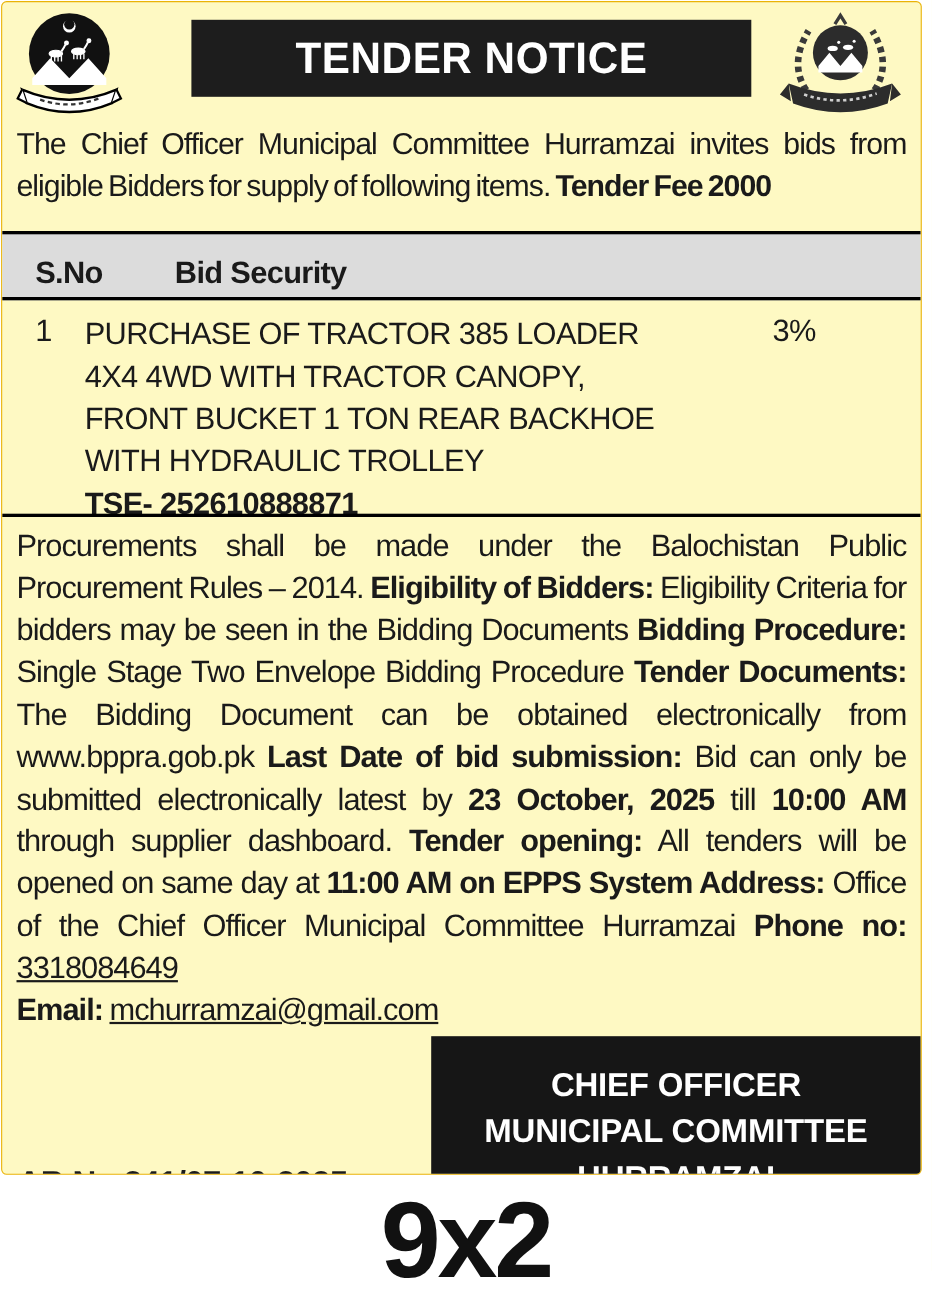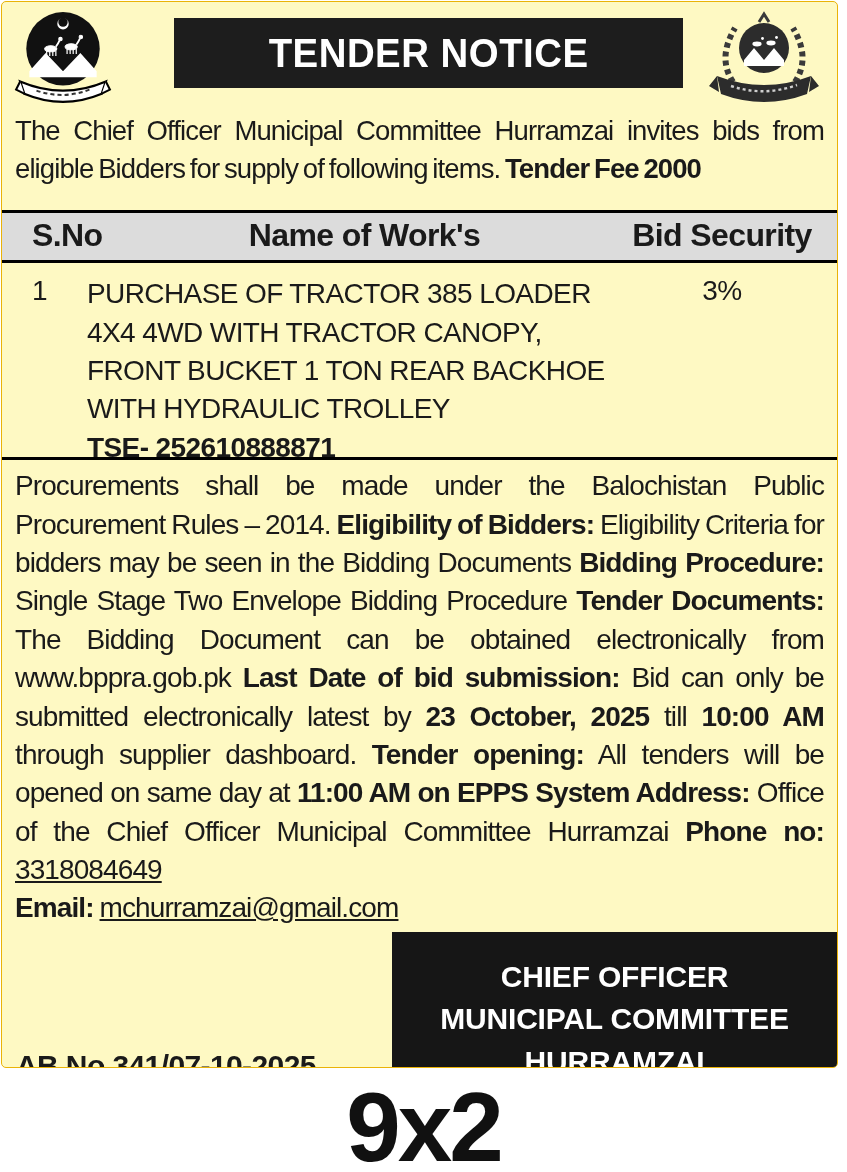--- a/index.html
+++ b/index.html
@@ -24,29 +24,29 @@
     letter-spacing:.5px;transform:scaleX(.96);
   }
   
   .intro{
     padding:0 13px;font-size:27.5px;line-height:1.37;text-align:justify;
     letter-spacing:-.9px;word-spacing:-2px;
   }
   
   .thead{
     display:flex;background:#dcdcdc;border-top:3px solid #000;border-bottom:3px solid #000;
-    font-weight:700;font-size:32px;padding:4px 0 6px;margin-top:7px;
+    font-weight:700;font-size:28px;padding:19px 0 6px;margin-top:7px;
     letter-spacing:-.6px;
   }
   .th-sno{width:120px;padding-left:30px;box-sizing:border-box;}
   .th-name{flex:1;text-align:center;}
   .th-bid{width:230px;text-align:center;}
   .trow{display:flex;font-size:28px;padding:12px 0 14px;min-height:168px;letter-spacing:-.6px;}
   .td-sno{width:75px;text-align:center;}
-  .td-name{flex:1;line-height:1.37;margin-left:10px;}
+  .td-name{flex:1;line-height:1.37;}
   .name-lines{white-space:pre-line;}
   .tse{font-weight:700;}
   .td-bid{width:230px;text-align:center;}
   
   .body-text{
     border-top:3px solid #000;
     padding:7px 13px 4px;font-size:28px;line-height:1.37;text-align:justify;
     letter-spacing:-.9px;word-spacing:-1px;
   }
   
@@ -128,21 +128,20 @@
         <path d="M18 66 l-8 10 10 6 M112 66 l8 10 -10 6" fill="#2c2c2c"></path>
         <path d="M32 76 q33 11 66 -1" fill="none" stroke="#cfcfcf" stroke-width="2.4" stroke-dasharray="3 3"></path>
       </svg>
     </div>
   </div>
 
   <p class="intro" style="margin:4px 0 16px;"><span>The Chief Officer Municipal Committee Hurramzai invites bids from eligible Bidders for supply of following items. </span><span style="font-weight: 700;">Tender Fee 2000</span></p>
 
   <div class="thead">
     <div class="th-sno">S.No</div>
-    <div class="th-name">Name of Work's</div>
     <div class="th-bid">Bid Security</div>
   </div>
 
   <div class="trow">
     <div class="td-sno">1</div>
     <div class="td-name">
       <div class="name-lines">PURCHASE OF TRACTOR 385 LOADER
 4X4 4WD WITH TRACTOR CANOPY,
 FRONT BUCKET 1 TON REAR BACKHOE
 WITH HYDRAULIC TROLLEY</div>

